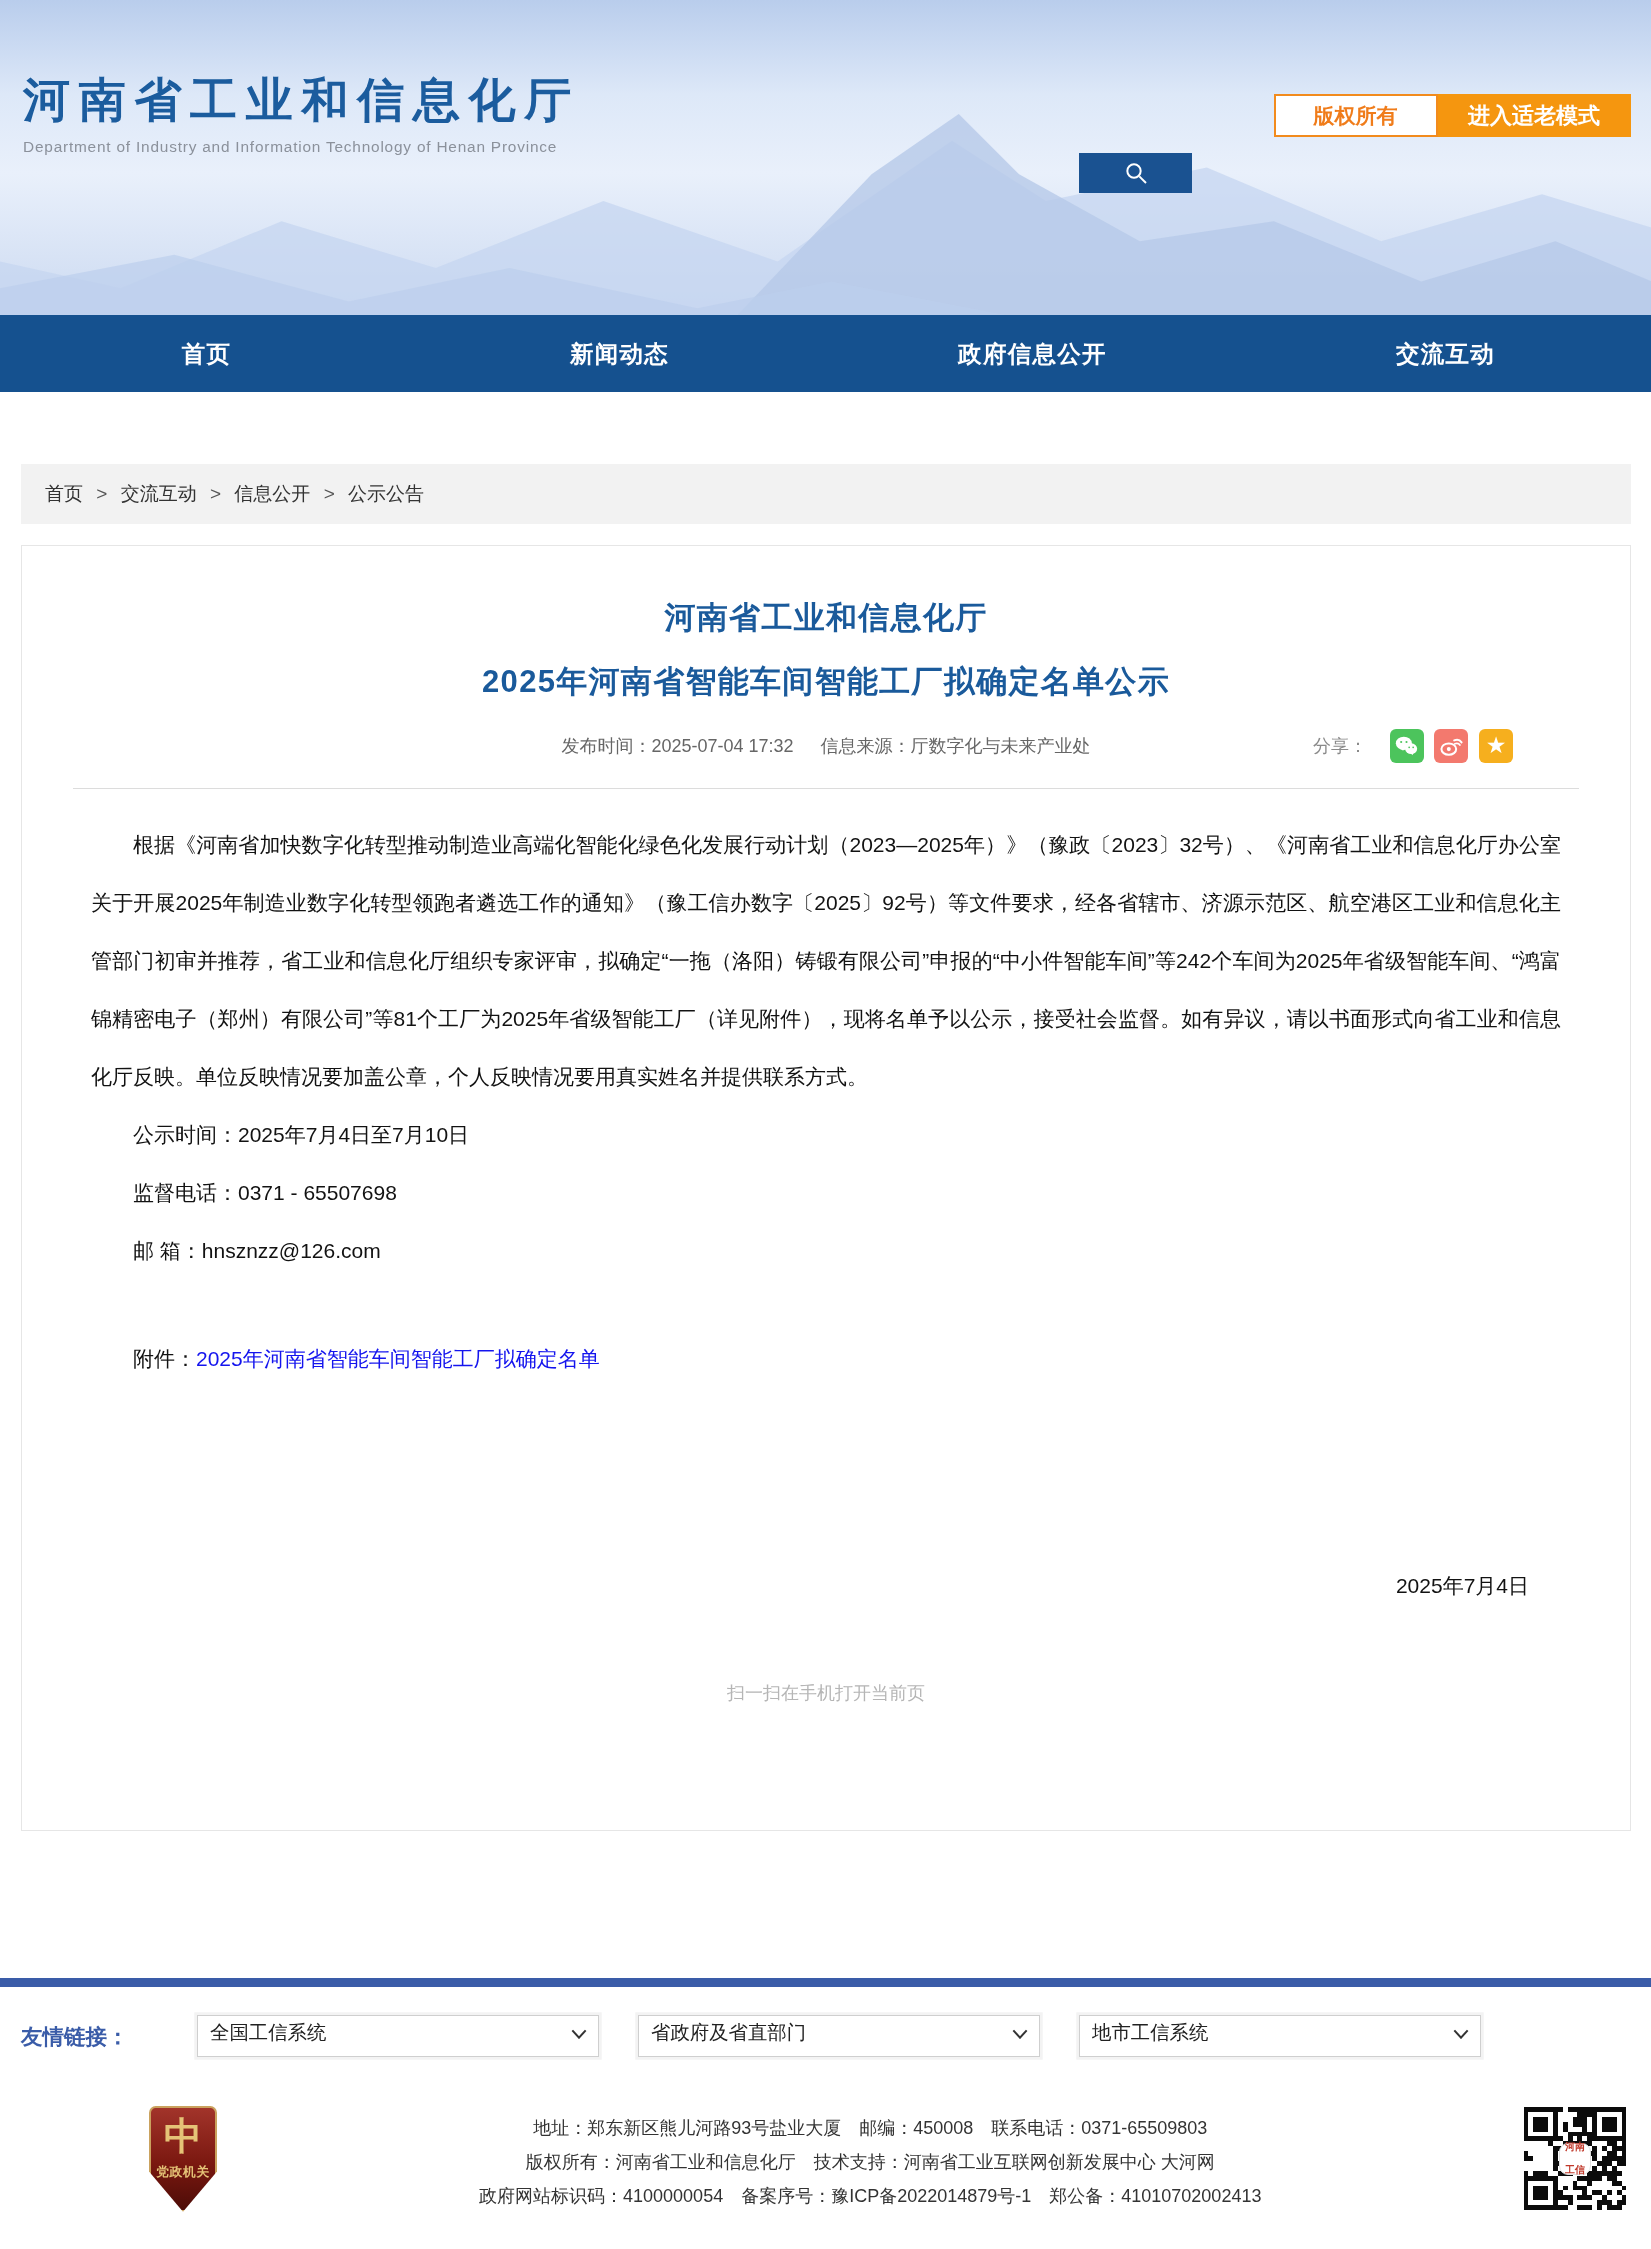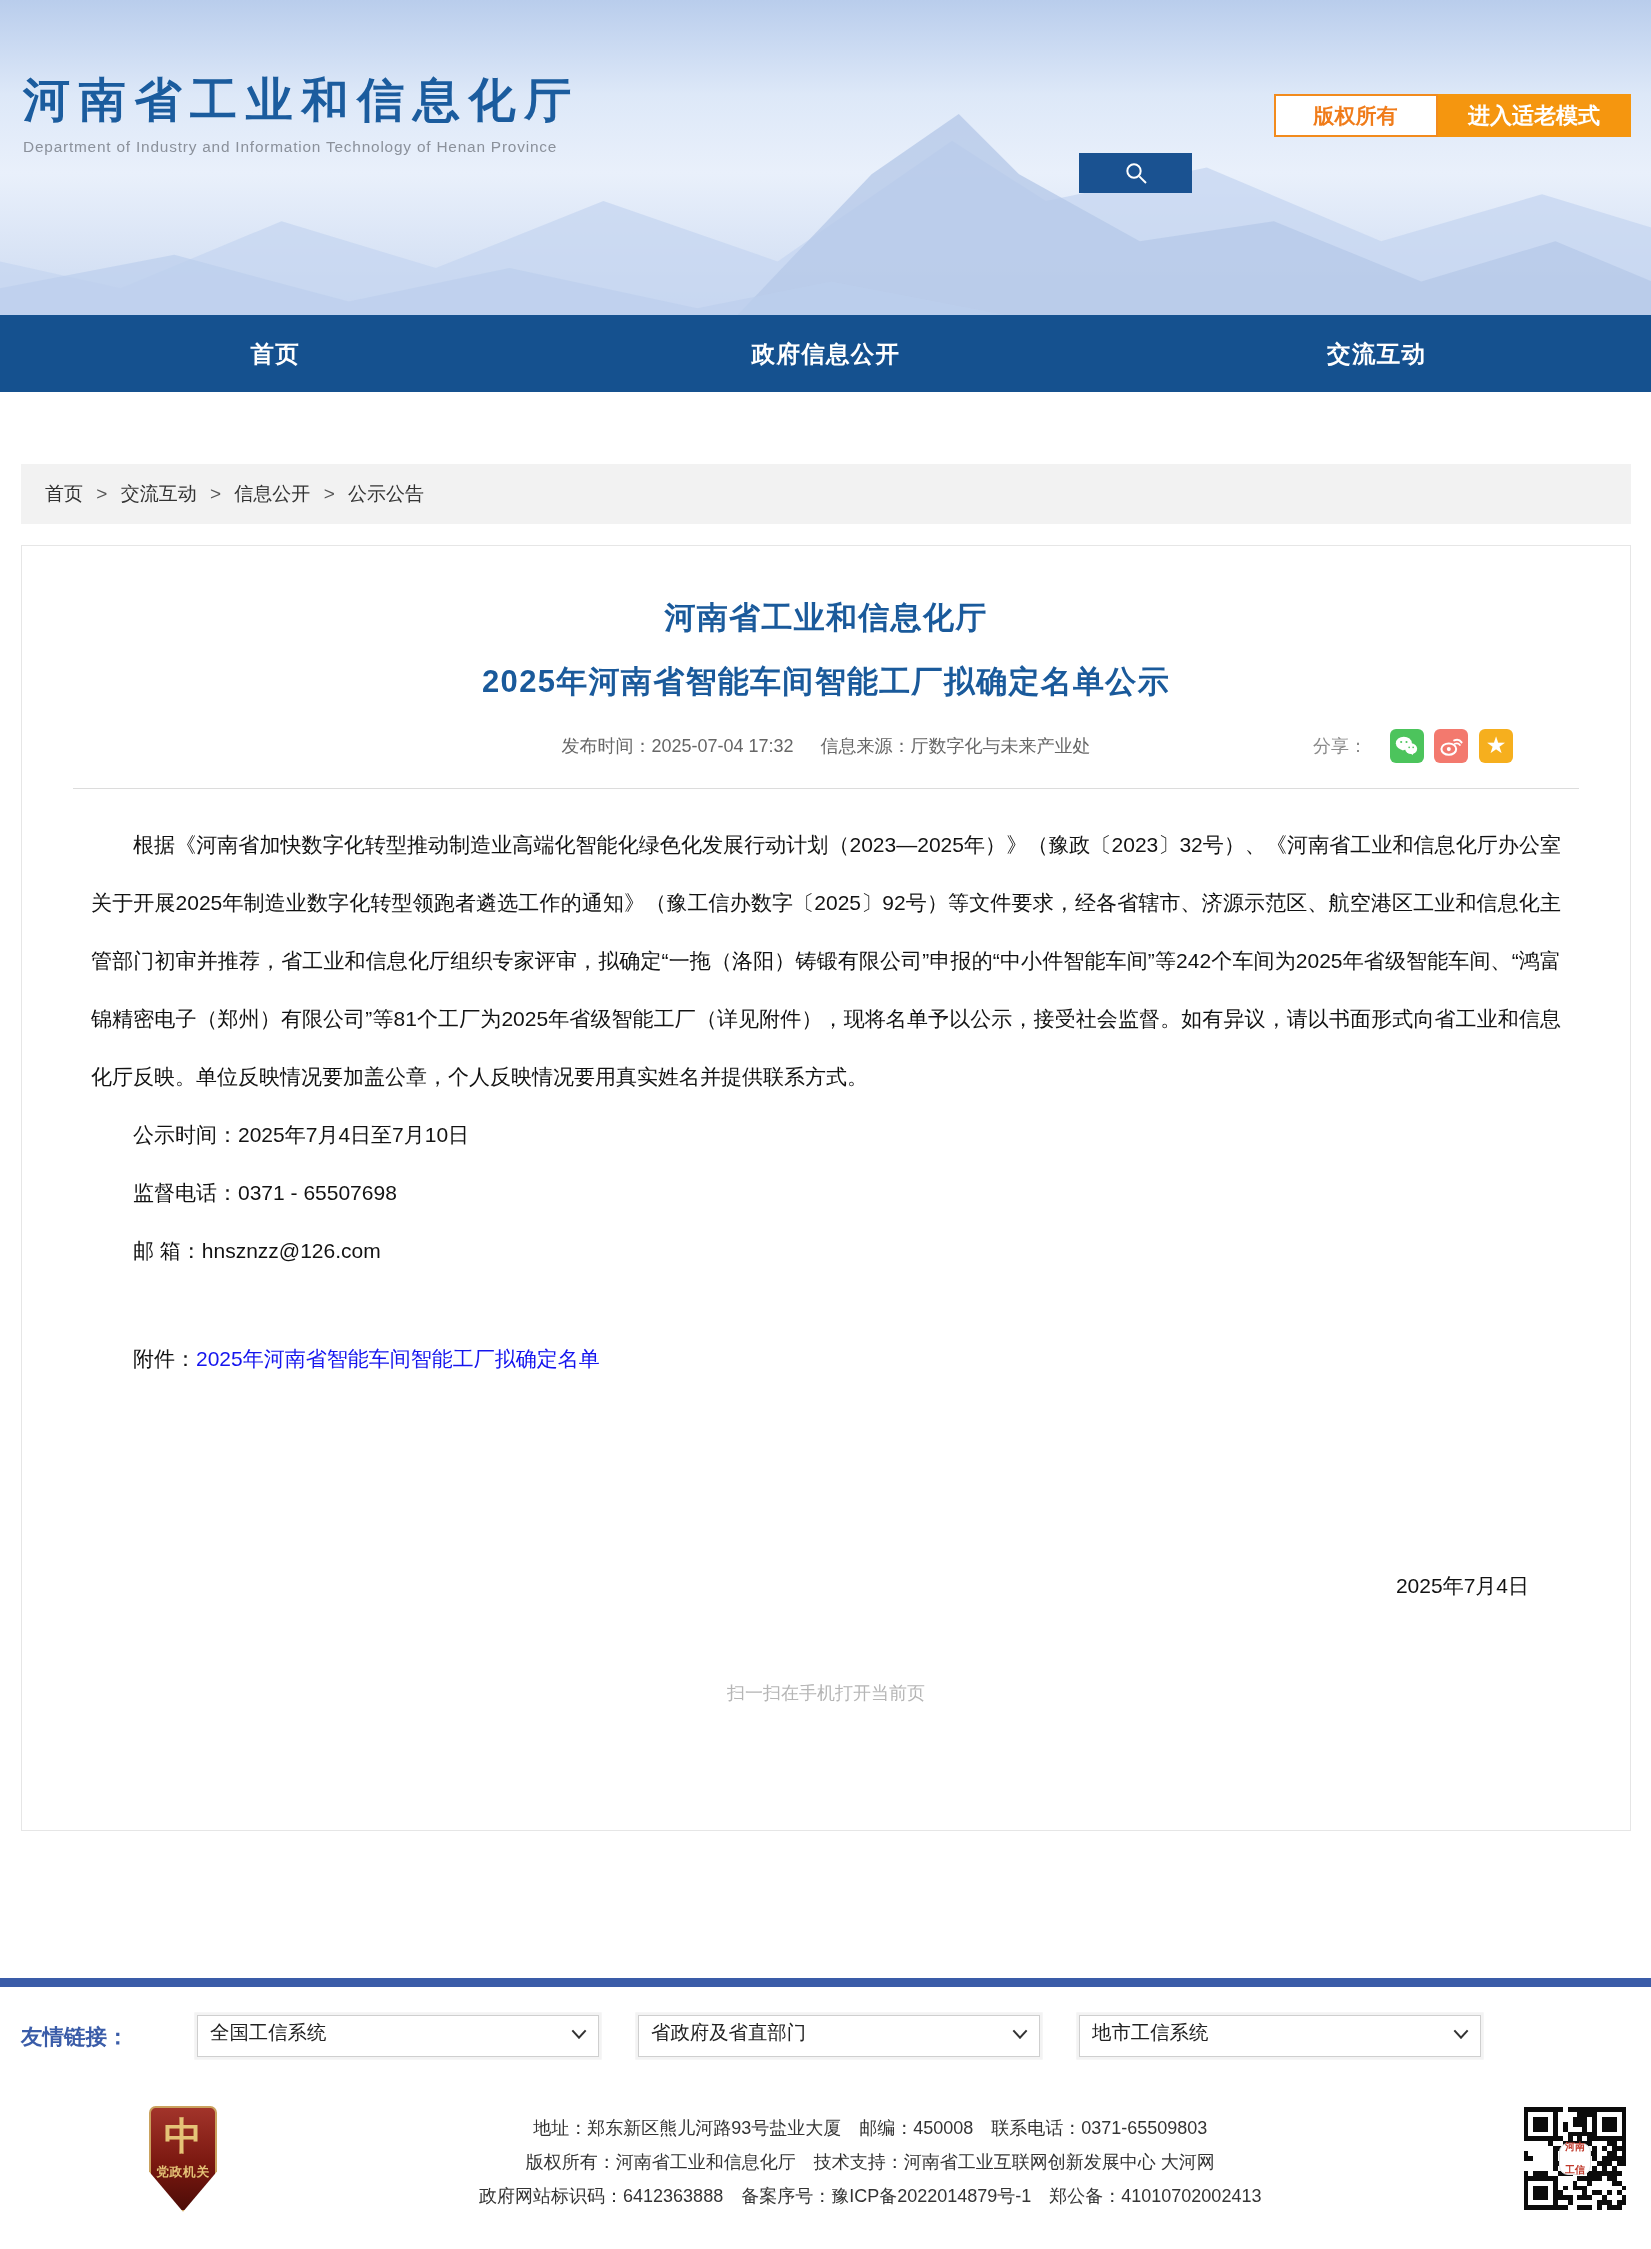--- a/index.html
+++ b/index.html
@@ -115,20 +115,21 @@
         <svg width="24" height="24" viewBox="0 0 36 36">
           <circle cx="15" cy="15" r="10" fill="none" stroke="#ffffff" stroke-width="3"></circle>
           <line x1="23" y1="23" x2="33" y2="33" stroke="#ffffff" stroke-width="3"></line>
         </svg>
       </button>
     </div>
   </div>
 
   <div class="nav">
     <div class="nav-item">首页</div>
+    <div class="nav-item">新闻动态</div>
     <div class="nav-item">政府信息公开</div>
     <div class="nav-item">交流互动</div>
   </div>
 
   <div class="header-gap"></div>
 
   <div class="breadcrumb-bar">
     <div class="breadcrumb">
       <a class="crumb">首页</a>
       <span class="crumb-sep">&gt;</span>
@@ -229,21 +230,21 @@
   </div>
 
   <div class="footer-bottom">
     <div class="gov-badge">
       <div class="badge-emblem">中</div>
       <div class="badge-text">党政机关</div>
     </div>
     <div class="footer-info">
       <div class="line">地址：郑东新区熊儿河路93号盐业大厦　邮编：450008　联系电话：0371-65509803</div>
       <div class="line">版权所有：河南省工业和信息化厅　技术支持：河南省工业互联网创新发展中心 大河网</div>
-      <div class="line">政府网站标识码：6412363888　备案序号：豫ICP备2022014879号-1　郑公备：41010702002413</div>
+      <div class="line">政府网站标识码：4100000054　备案序号：豫ICP备2022014879号-1　郑公备：41010702002413</div>
     </div>
     <div class="qr-block">
       <div class="qr-grid">
           <div class="qm on"></div>
           <div class="qm on"></div>
           <div class="qm on"></div>
           <div class="qm on"></div>
           <div class="qm on"></div>
           <div class="qm on"></div>
           <div class="qm on"></div>

